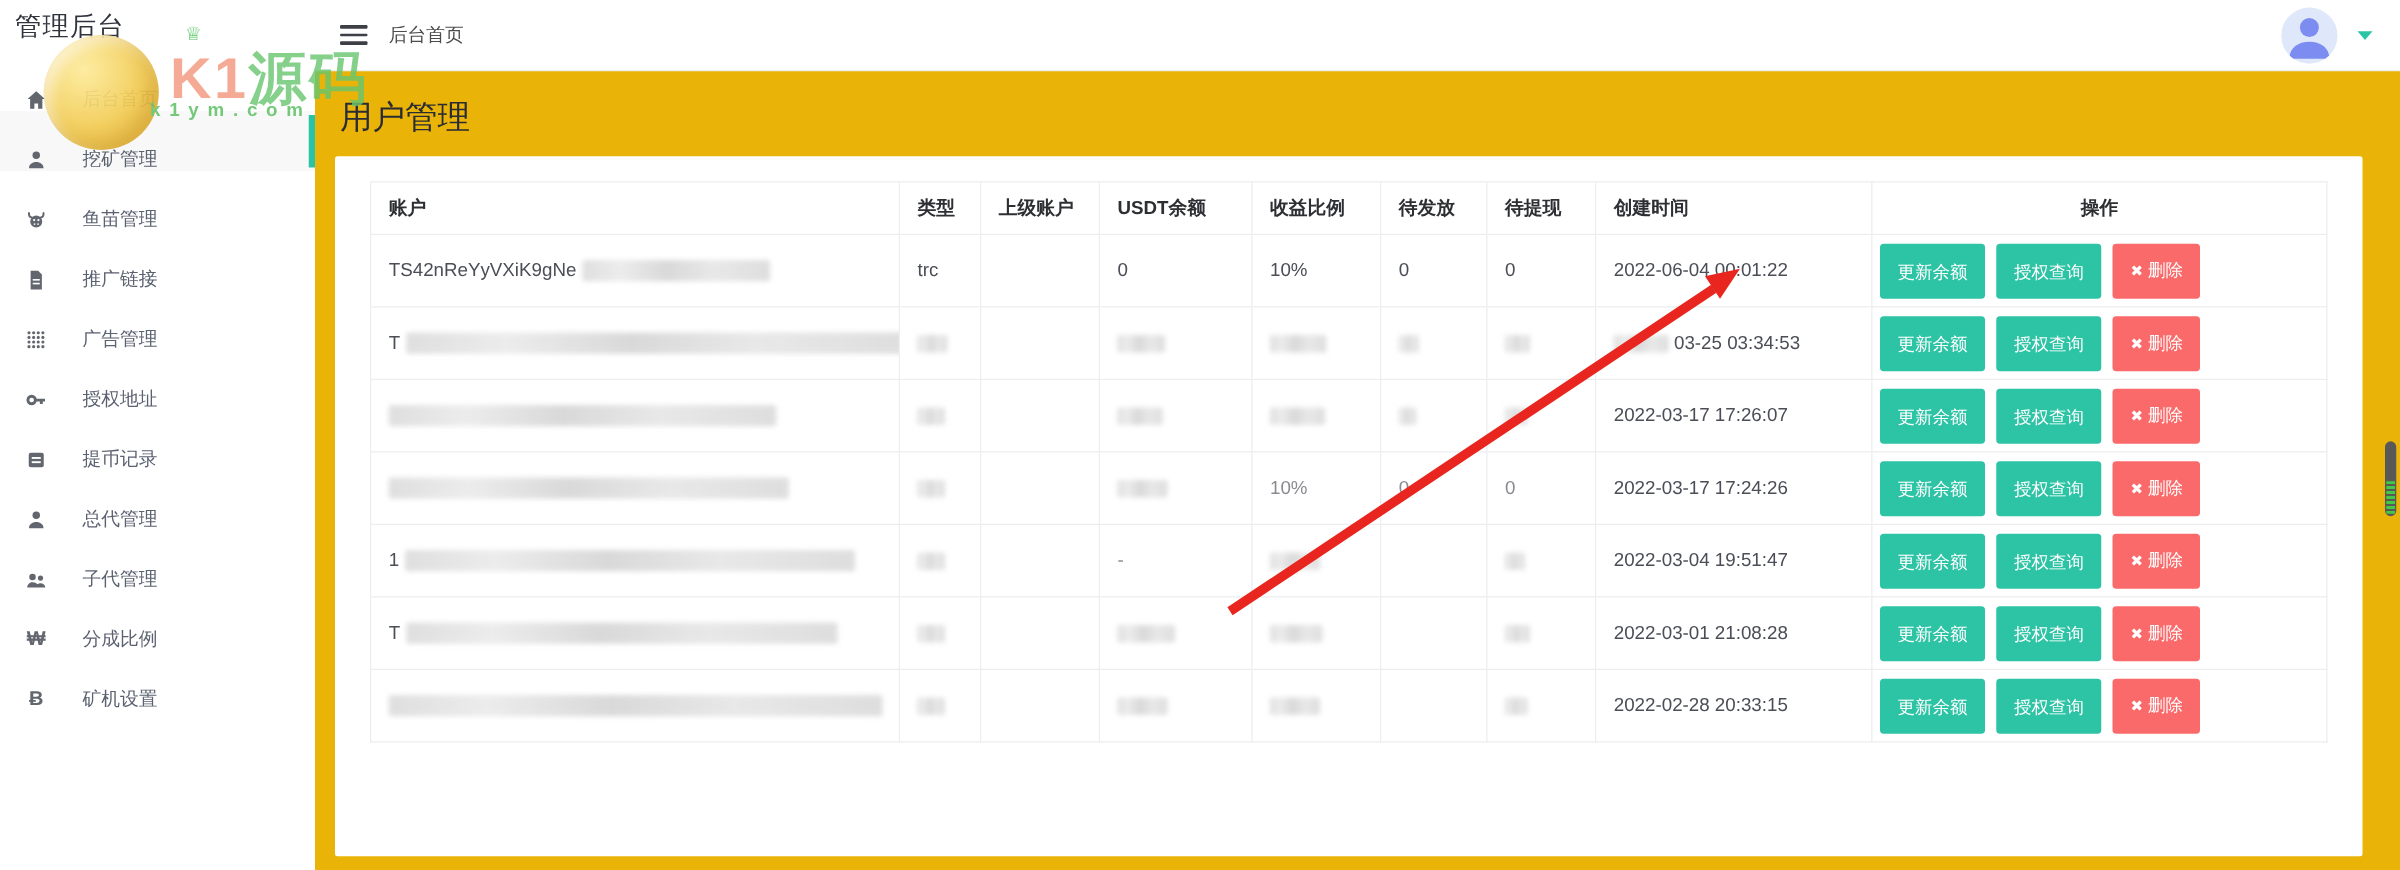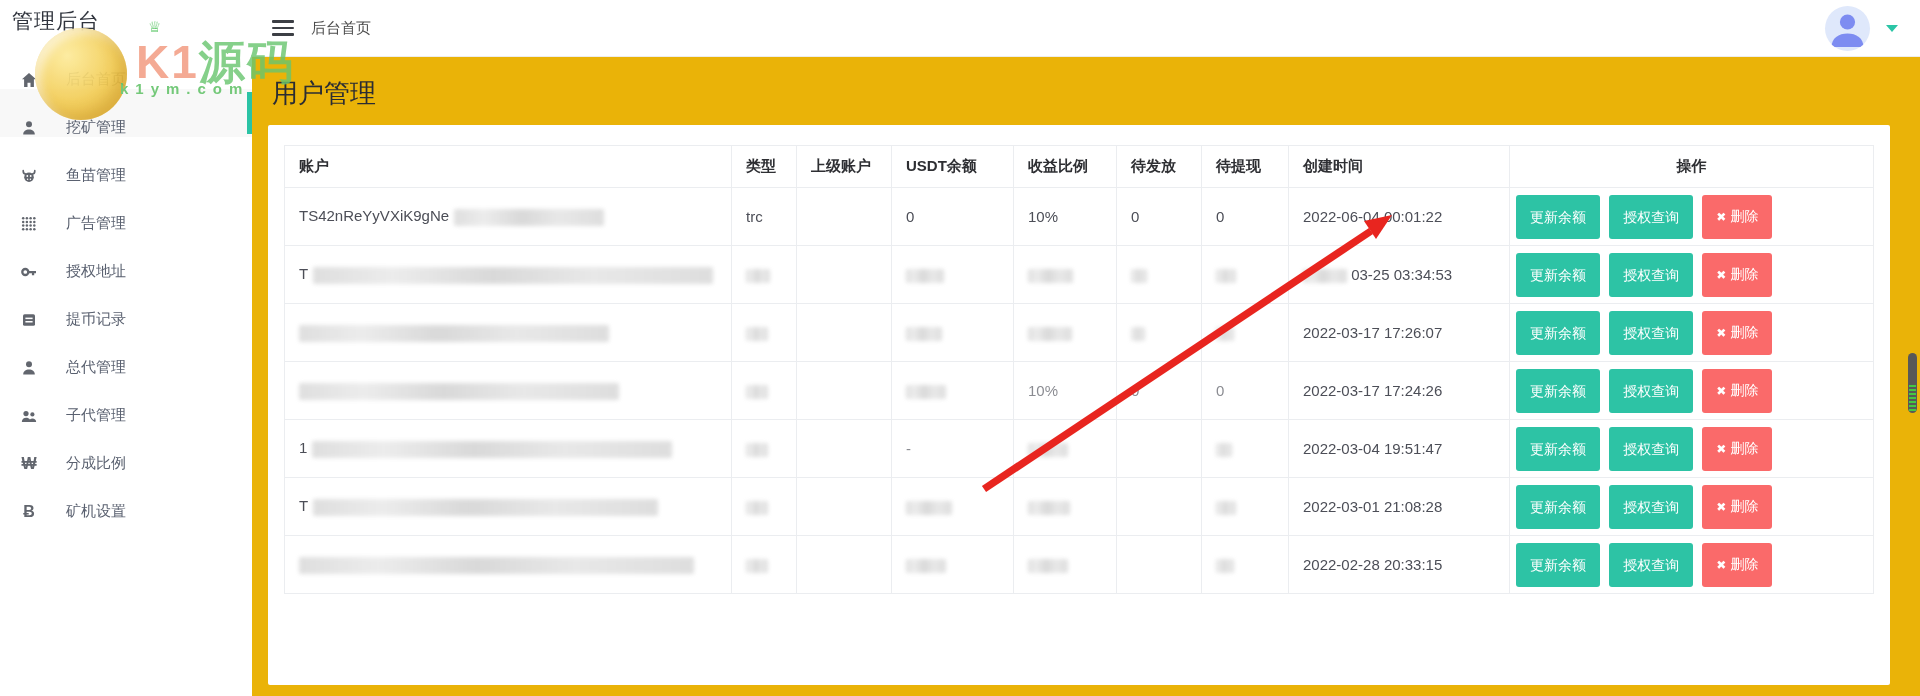--- a/index.html
+++ b/index.html
@@ -40,21 +40,21 @@
   .hamburger { width:22px; height:16px; display:flex; flex-direction:column; justify-content:space-between; cursor:pointer; }
   .hamburger span { display:block; height:2.6px; background:#3c3f45; border-radius:1px; }
   .breadcrumb { margin-left:17px; font-size:15px; color:#4c4c4c; cursor:pointer; }
   .topbar-right { margin-left:auto; display:flex; align-items:center; gap:16px; }
   .avatar { width:45px; height:45px; border-radius:50%; background:#dfe8fb; overflow:hidden; cursor:pointer; flex:none; }
   .caret-down { width:0; height:0; border-left:6px solid transparent; border-right:6px solid transparent;
                 border-top:7px solid #2bc5a6; cursor:pointer; margin-right:6px; }
 
   .content { flex:1; background:#eab308; padding:0 30px 0 16px; position:relative; }
   .page-title { font-size:26px; color:#2a2c33; font-weight:400; margin:0; padding:19px 0 14px 4px; }
-  .card { background:#fff; border-radius:2px; height:560px; padding:20px 16px; }
+  .card { background:#fff; border-radius:2px; height:560px; padding:20px 28px; }
 
   
   table.user-table { border-collapse:collapse; width:100%; table-layout:fixed; }
   .user-table th, .user-table td { border:1px solid #ebedf0; padding:0 14px; text-align:left; overflow:hidden; white-space:nowrap; }
   .user-table th { height:42px; font-size:15px; font-weight:bold; color:#2e2f33; }
   .user-table td { height:58px; font-size:15px; color:#4c4e57; }
   .user-table th.center, .user-table td.actions { text-align:left; }
   .user-table th.th-op { text-align:center; }
   td.actions { padding:0 6px; }
 
@@ -116,20 +116,30 @@
               <circle cx="9" cy="10.2" r="4.8" fill="#62666e"></circle>
               <circle cx="7.3" cy="9" r=".9" fill="#fff"></circle>
               <circle cx="10.7" cy="9" r=".9" fill="#fff"></circle>
               <circle cx="7.6" cy="12.2" r=".7" fill="#fff"></circle>
               <circle cx="10.4" cy="12.2" r=".7" fill="#fff"></circle>
             </svg>
         </span>
         <span>鱼苗管理</span>
       </div>
 
+      <div class="side-item">
+        <span class="side-icon">
+          <svg width="18" height="18" viewBox="0 0 18 18">
+              <path d="M4.5 1.5h6l3 3V16.5h-9z" fill="#62666e"></path>
+              <rect x="6.2" y="8.2" width="5.6" height="1.3" fill="#fff"></rect>
+              <rect x="6.2" y="11.2" width="5.6" height="1.3" fill="#fff"></rect>
+            </svg>
+        </span>
+        <span>推广链接</span>
+      </div>
 
 
       <div class="side-item">
         <span class="side-icon">
           <svg width="18" height="18" viewBox="0 0 18 18" fill="#62666e">
               <g>
                 <circle cx="3.2" cy="3.2" r="1.25"></circle>
                 <circle cx="6.9" cy="3.2" r="1.25"></circle>
                 <circle cx="10.6" cy="3.2" r="1.25"></circle>
                 <circle cx="14.3" cy="3.2" r="1.25"></circle>

